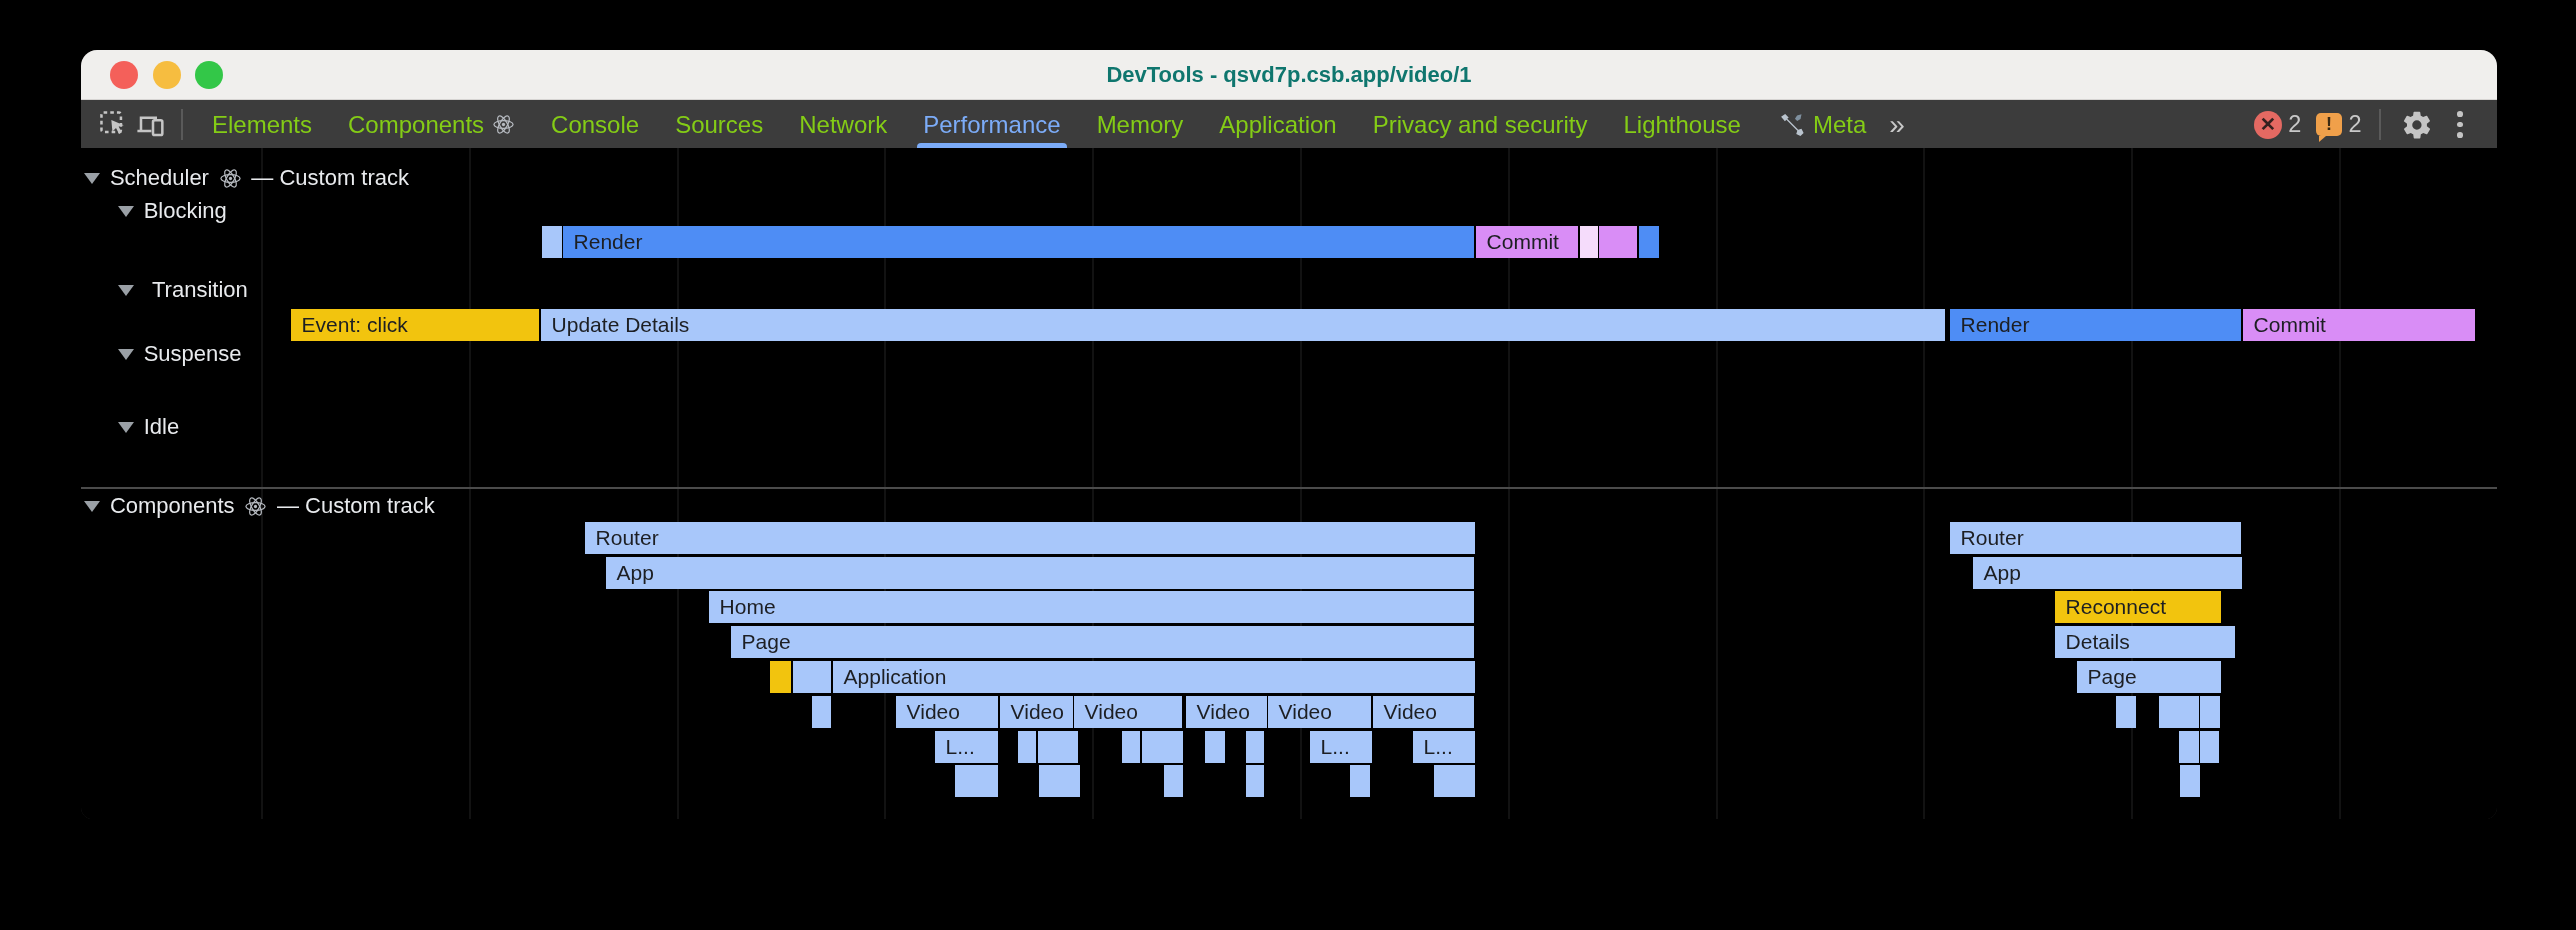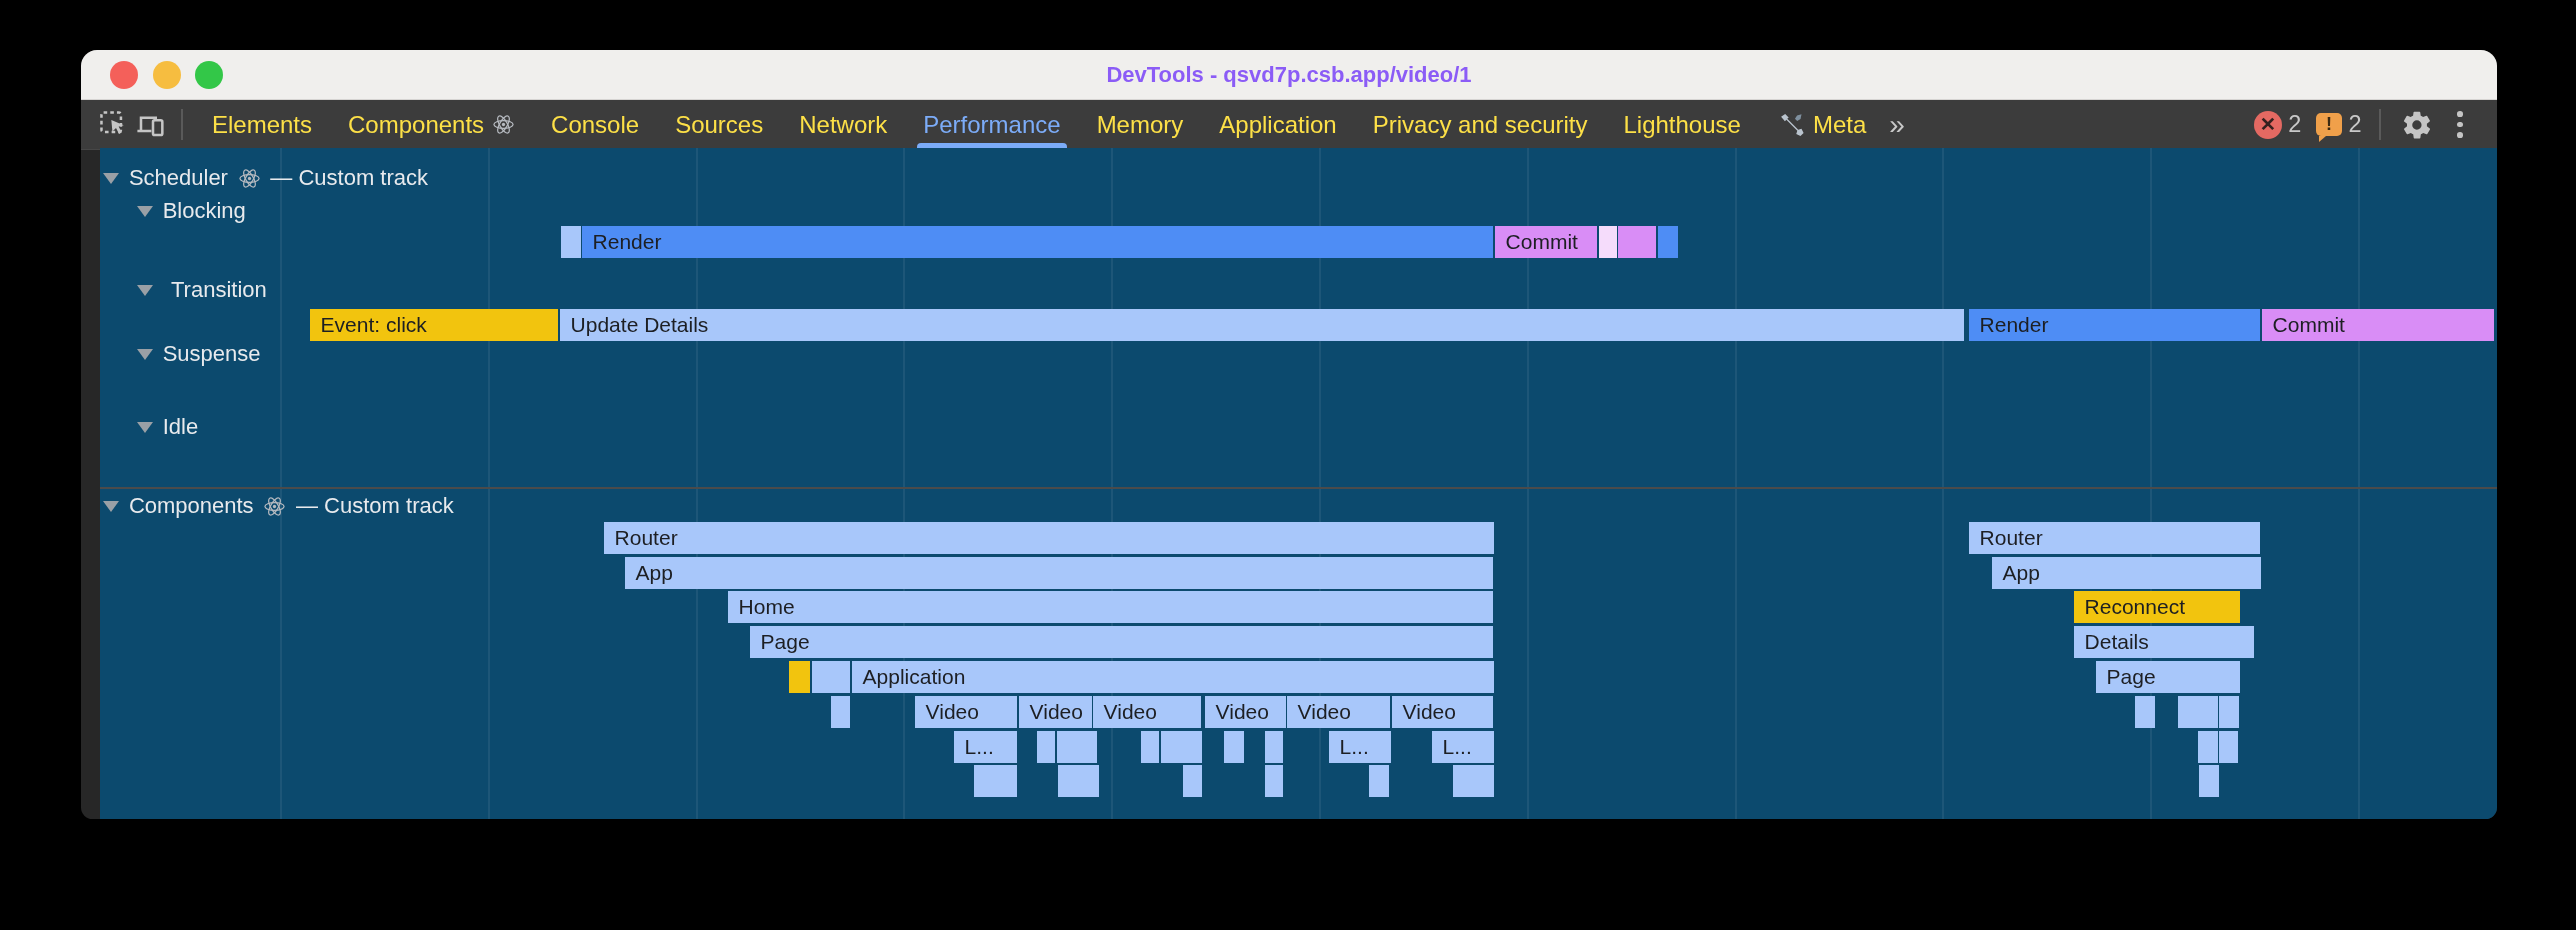--- a/index.html
+++ b/index.html
@@ -7,44 +7,44 @@
          font-family:"Liberation Sans", sans-serif;}
   .window{position:absolute;left:81px;top:50px;width:2416px;height:769px;
           border-radius:16px 16px 11.4px 11.4px;overflow:hidden;background:#272727;
           box-shadow:0 19.5px 65px rgba(0,0,0,.65);}
   
   .titlebar{position:relative;height:49px;background:#f0efed;border-bottom:0.8px solid #d6d4d2;}
   .traffic{position:absolute;top:10.6px;left:29px;display:flex;gap:14.6px;}
   .light{width:28px;height:28px;border-radius:50%;}
   .light.red{background:#f4605a;} .light.yellow{background:#f6bd40;} .light.green{background:#33c748;}
   .title-text{position:absolute;left:0;right:0;top:0;height:49px;line-height:49px;text-align:center;
-              font-size:22px;font-weight:bold;color:#8b5cf6;}
+              font-size:22px;font-weight:bold;color:#0f766e;}
   
   .tabbar{position:relative;height:49px;background:#3c3c3c;border-bottom:0.8px solid #474747;
           display:flex;align-items:center;padding-left:14.6px;}
   .icon-btn{width:37px;height:37px;display:flex;align-items:center;justify-content:center;flex:0 0 auto;}
   .vsep{width:1.6px;height:31px;background:#5a5a5a;margin:0 11.4px;flex:0 0 auto;}
   .tab{position:relative;height:49px;display:flex;align-items:center;gap:8px;padding:0 18px;
-       font-size:24px;color:#fde047;white-space:nowrap;flex:0 0 auto;cursor:default;}
+       font-size:24px;color:#84cc16;white-space:nowrap;flex:0 0 auto;cursor:default;}
   .tab.active{color:#7cacf8;}
   .tab .underline{position:absolute;left:11.4px;right:11.4px;bottom:0;height:5.7px;border-radius:4px 4px 0 0;background:#7cacf8;}
   .right-cluster{position:absolute;right:28px;top:0;height:49px;display:flex;align-items:center;gap:14.6px;}
   .badge-group{display:flex;align-items:center;gap:6.5px;}
   .err-icon{width:28px;height:28px;border-radius:50%;background:#e46962;color:#35211f;font-size:19.5px;
             font-weight:bold;display:flex;align-items:center;justify-content:center;}
   .iss-icon{position:relative;width:26px;height:23.5px;border-radius:4.9px;background:#f0a04a;color:#3c2a12;
             font-size:18px;font-weight:bold;display:flex;align-items:center;justify-content:center;}
   .iss-icon:after{content:"";position:absolute;left:3.2px;bottom:-5.7px;border-left:7.3px solid #f0a04a;
                   border-bottom:6.5px solid transparent;}
   .badge-count{font-size:23.5px;color:#c8c8c8;}
   .chevrons{font-size:28px;color:#c8c8c8;letter-spacing:-3.2px;padding:0 4.9px;}
   .kebab{display:flex;flex-direction:column;gap:4.9px;padding:0 6.5px;}
   .kebab i{width:5.7px;height:5.7px;border-radius:50%;background:#c5c5c5;}
   
-  .content{position:absolute;left:0;top:98px;right:0;bottom:0;background:#0c4a6e;overflow:hidden;margin-left:19px;}
+  .content{position:absolute;left:0;top:98px;right:0;bottom:0;background:#000000;overflow:hidden;}
   .gridline{position:absolute;top:0;bottom:0;width:1.6px;background:rgba(255,255,255,0.07);}
   .hdivider{position:absolute;left:0;right:0;height:1.6px;background:#4b4b4b;}
   .track-header,.lane-label{position:absolute;display:flex;align-items:center;gap:9.7px;
             font-size:22px;color:#e8eaed;height:28px;white-space:nowrap;}
   .tri{width:0;height:0;border-left:8px solid transparent;border-right:8px solid transparent;
        border-top:11.4px solid #9aa0a6;flex:0 0 auto;}
   .bar{position:absolute;height:32px;line-height:32px;font-size:21px;color:#1d1f23;
        overflow:hidden;white-space:nowrap;box-sizing:border-box;padding-left:10.6px;}
 </style>
 </head>

